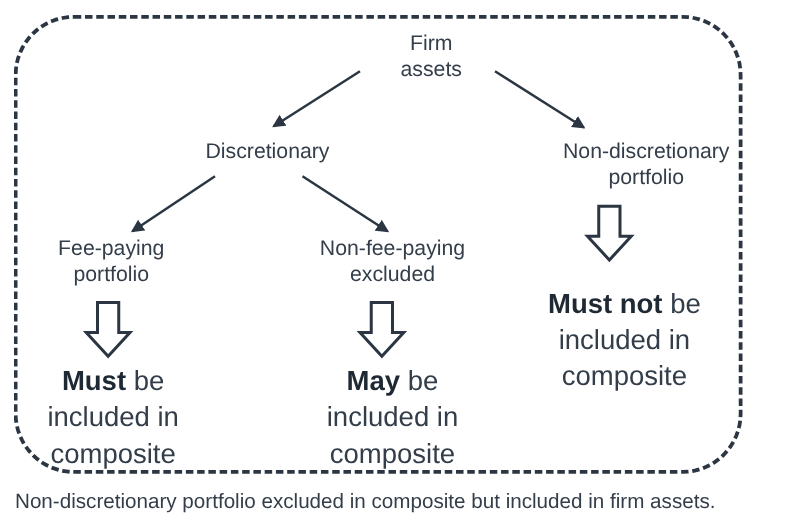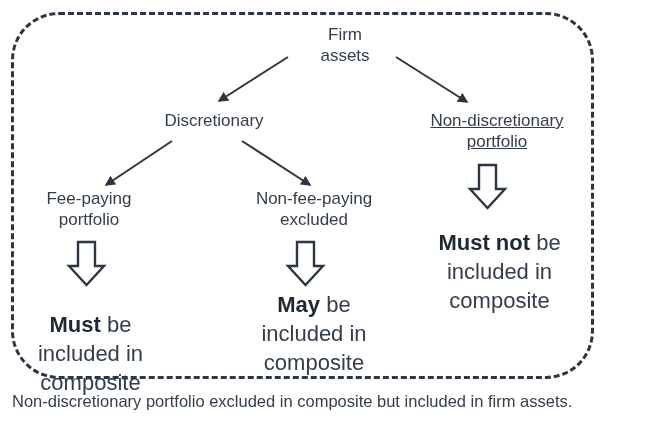--- a/index.html
+++ b/index.html
@@ -59,25 +59,25 @@
     top: 391px;
     width: 625px;
     font-size: 16.5px;
     line-height: 21px;
     color: #333e4a;
     text-align: left;
   }
   
   #node-firm-assets   { left: 290px; top: 24px;  width: 110px; }
   #node-discretionary { left: 150px; top: 110px; width: 128px; }
-  #node-nondisc       { left: 411px; top: 110px; width: 172px; text-decoration: underline; }
+  #node-nondisc       { left: 431px; top: 110px; width: 172px; }
   #node-fee-paying    { left: 28px;  top: 188px; width: 122px; text-align: center; }
   #node-non-fee       { left: 238px; top: 188px; width: 152px; }
   
-  #outcome-must     { left: 23px;  top: 290px; width: 135px; margin-top: 20px; }
+  #outcome-must     { left: 23px;  top: 290px; width: 135px; }
   #outcome-may      { left: 240px; top: 290px; width: 148px; }
   #outcome-must-not { left: 412px; top: 228px; width: 175px; }
 </style>
 </head>
 <body>
 
 <div id="canvas">
 
   <div id="dashed-box"></div>
 

